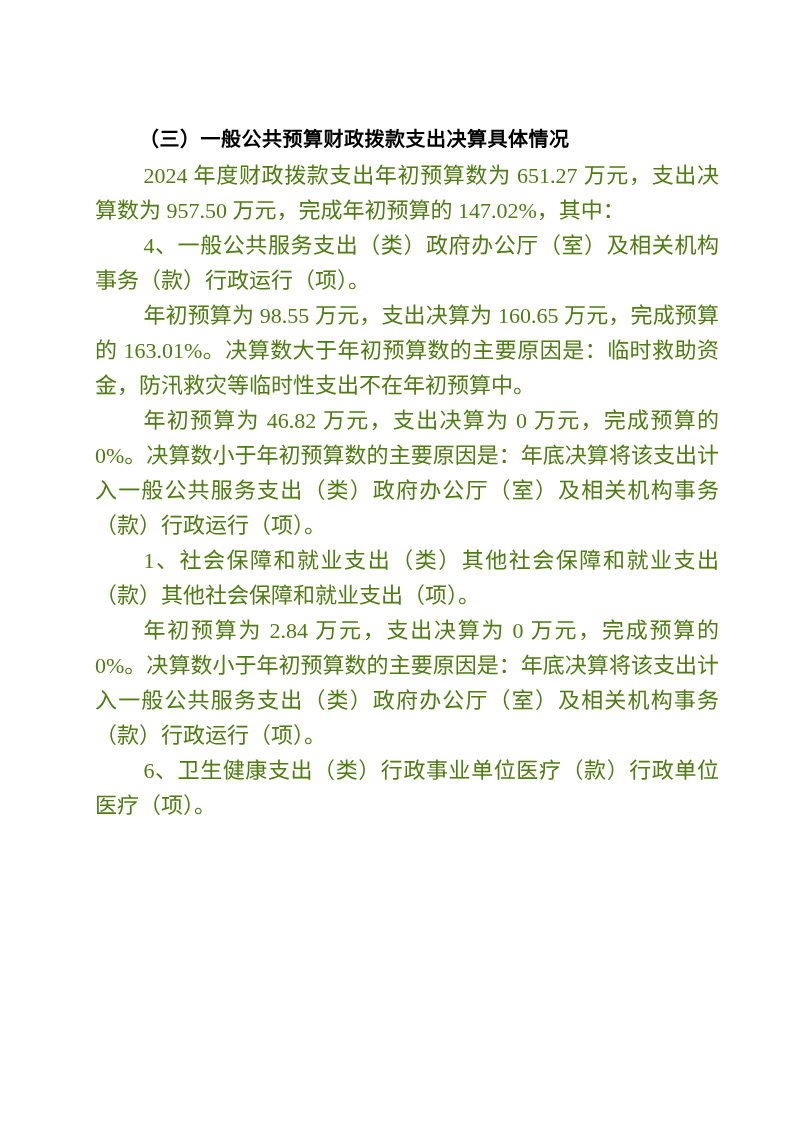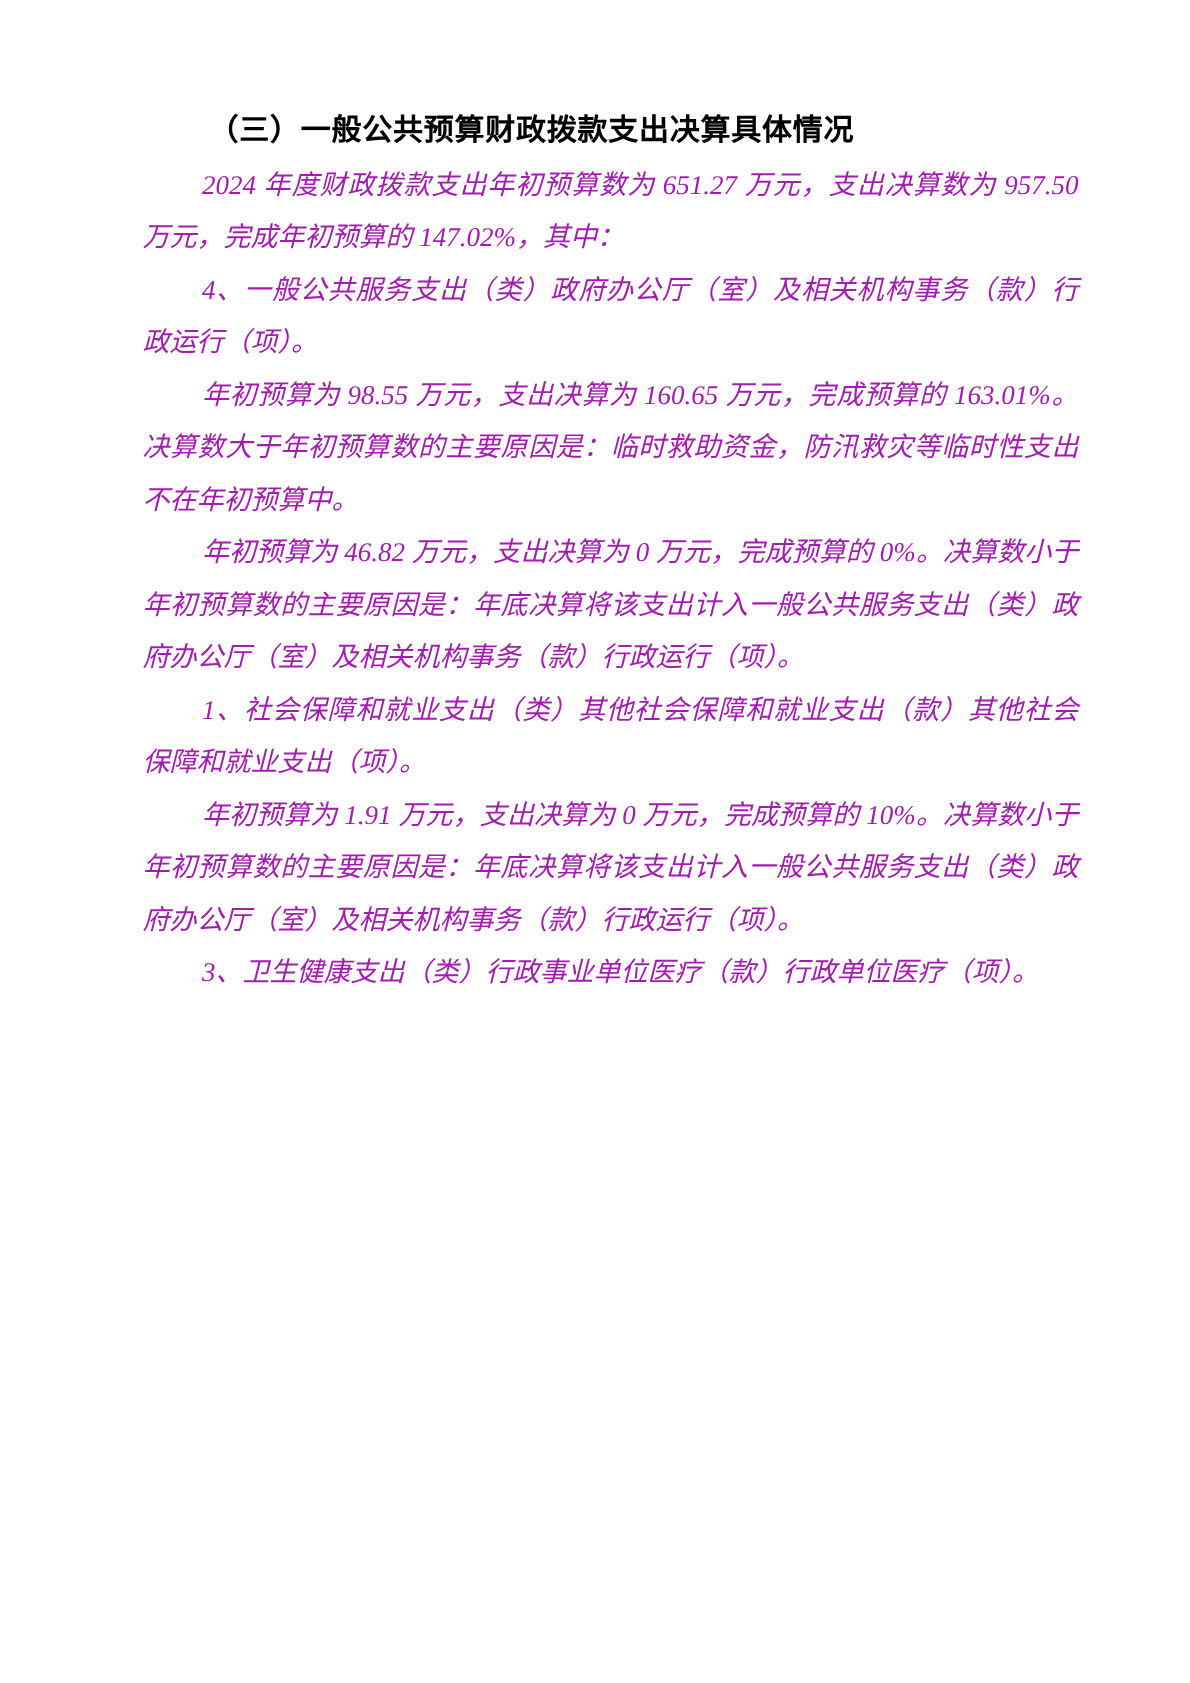--- a/index.html
+++ b/index.html
@@ -7,40 +7,39 @@
     padding: 0;
     background: #ffffff;
   }
   .page {
     position: relative;
     width: 793px;
     height: 828px;
     background: #ffffff;
     overflow: hidden;
     box-sizing: border-box;
-    padding: 68px 74px 0 95px; 
+    padding: 120px 74px 0 95px; 
     color: #111111;
   }
   .doc-heading {
     font-family: "Liberation Sans", "DejaVu Sans", sans-serif;
     font-weight: bold;
     font-size: 20px;
     line-height: 38px;
     text-indent: 2.2em;
     color: #000000;
     margin: 0;
     letter-spacing: 0.5px;
     white-space: nowrap;
   }
   .doc-body {
     font-family: "Liberation Serif", "DejaVu Serif", serif;
-    font-size: 18px;
+    font-size: 22px;
     line-height: 35px;
-    color: #a21caf;
-    font-style: italic;
+    color: #4d7c0f;
   }
   .doc-body p {
     margin: 0;
     text-indent: 2.2em;
     text-align: justify;
     text-justify: inter-character;
     word-break: break-all;
     overflow-wrap: break-word;
   }
 </style>
@@ -49,16 +48,16 @@
 
 <div class="page">
   <h3 class="doc-heading">（三）一般公共预算财政拨款支出决算具体情况</h3>
 
   <div class="doc-body">
     <p>2024 年度财政拨款支出年初预算数为 651.27 万元，支出决算数为 957.50 万元，完成年初预算的 147.02%，其中：</p>
     <p>4、一般公共服务支出（类）政府办公厅（室）及相关机构事务（款）行政运行（项）。</p>
     <p>年初预算为 98.55 万元，支出决算为 160.65 万元，完成预算的 163.01%。决算数大于年初预算数的主要原因是：临时救助资金，防汛救灾等临时性支出不在年初预算中。</p>
     <p>年初预算为 46.82 万元，支出决算为 0 万元，完成预算的 0%。决算数小于年初预算数的主要原因是：年底决算将该支出计入一般公共服务支出（类）政府办公厅（室）及相关机构事务（款）行政运行（项）。</p>
     <p>1、社会保障和就业支出（类）其他社会保障和就业支出（款）其他社会保障和就业支出（项）。</p>
-    <p>年初预算为 1.91 万元，支出决算为 0 万元，完成预算的 10%。决算数小于年初预算数的主要原因是：年底决算将该支出计入一般公共服务支出（类）政府办公厅（室）及相关机构事务（款）行政运行（项）。</p>
-    <p>3、卫生健康支出（类）行政事业单位医疗（款）行政单位医疗（项）。</p>
+    <p>年初预算为 2.84 万元，支出决算为 0 万元，完成预算的 0%。决算数小于年初预算数的主要原因是：年底决算将该支出计入一般公共服务支出（类）政府办公厅（室）及相关机构事务（款）行政运行（项）。</p>
+    <p>6、卫生健康支出（类）行政事业单位医疗（款）行政单位医疗（项）。</p>
   </div>
 </div>
 
 </body></html>

